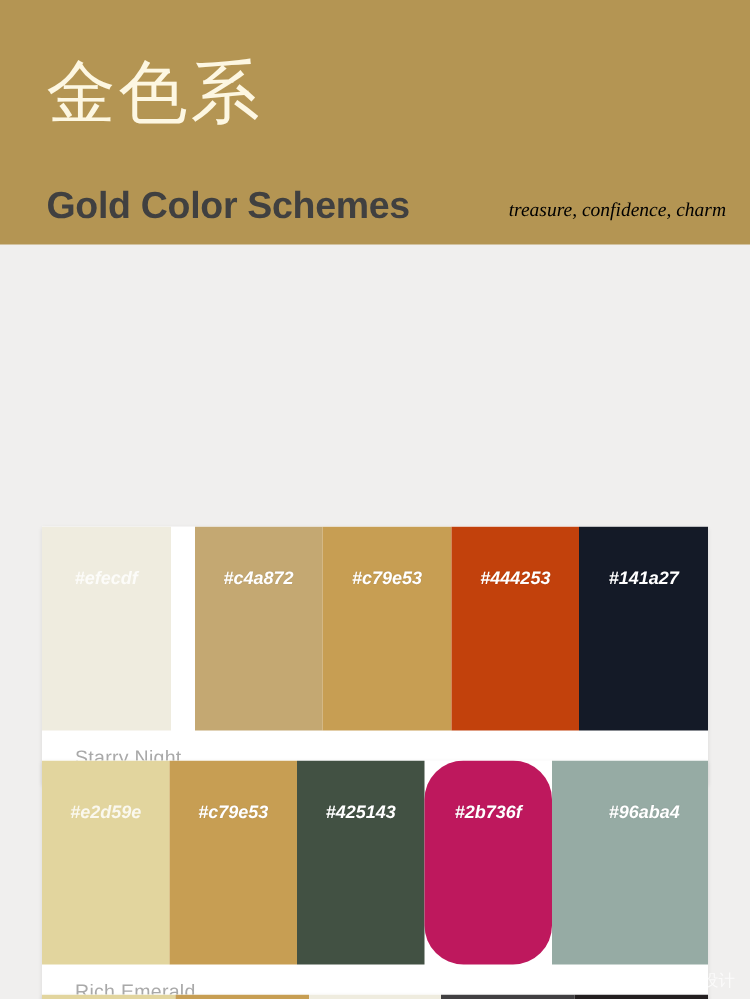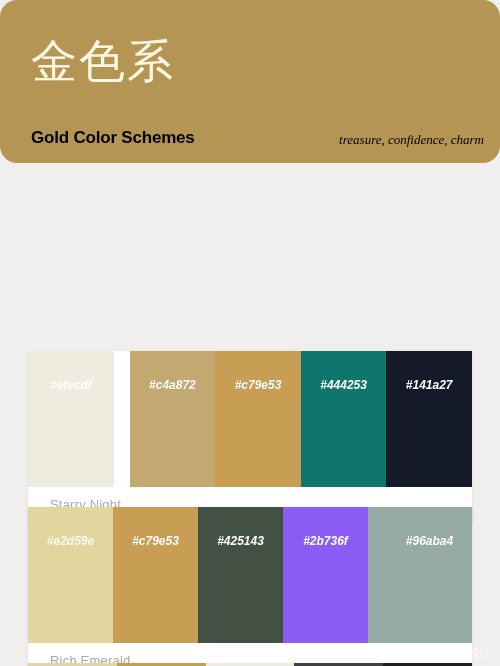--- a/index.html
+++ b/index.html
@@ -16,43 +16,42 @@
   }
 
   
   .header {
     position: relative;
     width: 500px;
     height: 163px;
     background: #b49553;
     box-sizing: border-box;
     padding: 12px;
-    border-radius: 17px;
   }
   .header-title-cn {
     position: absolute;
     left: 31px;
     top: 34px;
     font-family: "DejaVu Sans", sans-serif;
     font-size: 46px;
     line-height: 54px;
     font-weight: 400;
     color: #fdf7e2;
     letter-spacing: 2px;
     white-space: nowrap;
   }
   .header-title-en {
     position: absolute;
     left: 31px;
     top: 124px;
     font-family: "Liberation Sans", sans-serif;
-    font-size: 17px;
+    font-size: 25px;
     line-height: 27px;
     font-weight: 700;
-    color: #000000;
+    color: #404040;
     letter-spacing: -0.2px;
     white-space: nowrap;
   }
   .header-tagline {
     position: absolute;
     right: 16px;
     top: 132px;
     font-family: "Liberation Serif", serif;
     font-style: italic;
     font-size: 13px;
@@ -151,21 +150,21 @@
       <div class="swatch-row">
         <div class="swatch" style="background: rgb(239, 236, 223);">
           <span class="swatch-label faint">#efecdf</span>
         </div>
         <div class="swatch" style="background: rgb(196, 168, 114); margin-left: 16px;">
           <span class="swatch-label">#c4a872</span>
         </div>
         <div class="swatch" style="background: rgb(199, 158, 83);">
           <span class="swatch-label">#c79e53</span>
         </div>
-        <div class="swatch" style="background: #0f766e;">
+        <div class="swatch" style="background: #c2410c;">
           <span class="swatch-label">#444253</span>
         </div>
         <div class="swatch" style="background: rgb(20, 26, 39);">
           <span class="swatch-label">#141a27</span>
         </div>
       </div>
       <div class="card-footer">
         <span class="card-footer-name">Starry Night</span>
       </div>
     </div>
@@ -173,21 +172,21 @@
       <div class="swatch-row">
         <div class="swatch" style="background: rgb(226, 213, 158);">
           <span class="swatch-label faint">#e2d59e</span>
         </div>
         <div class="swatch" style="background: rgb(199, 158, 83);">
           <span class="swatch-label">#c79e53</span>
         </div>
         <div class="swatch" style="background: rgb(66, 81, 67);">
           <span class="swatch-label">#425143</span>
         </div>
-        <div class="swatch" style="background: #8b5cf6;">
+        <div class="swatch" style="background: #be185d; border-radius: 26px;">
           <span class="swatch-label">#2b736f</span>
         </div>
         <div class="swatch" style="background: rgb(150, 171, 164); padding-left: 19px;">
           <span class="swatch-label">#96aba4</span>
         </div>
       </div>
       <div class="card-footer">
         <span class="card-footer-name">Rich Emerald</span>
       </div>
     </div>

